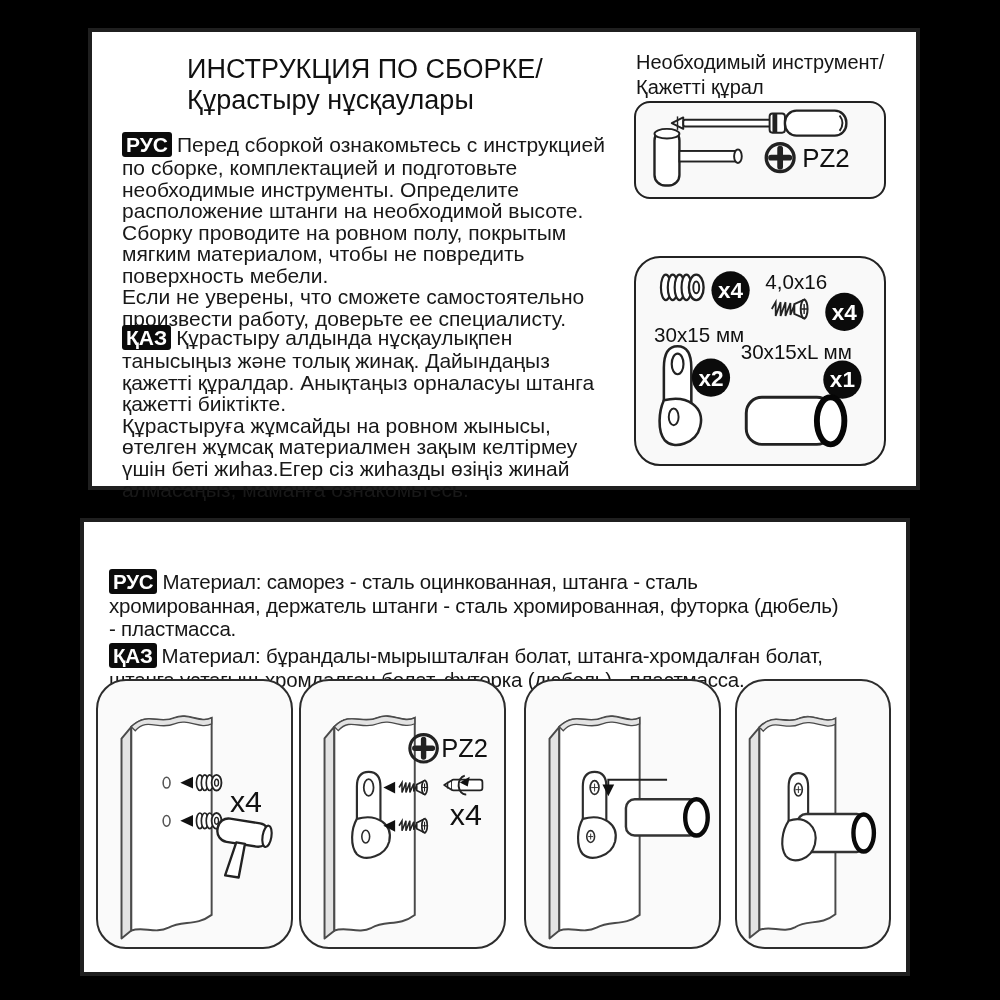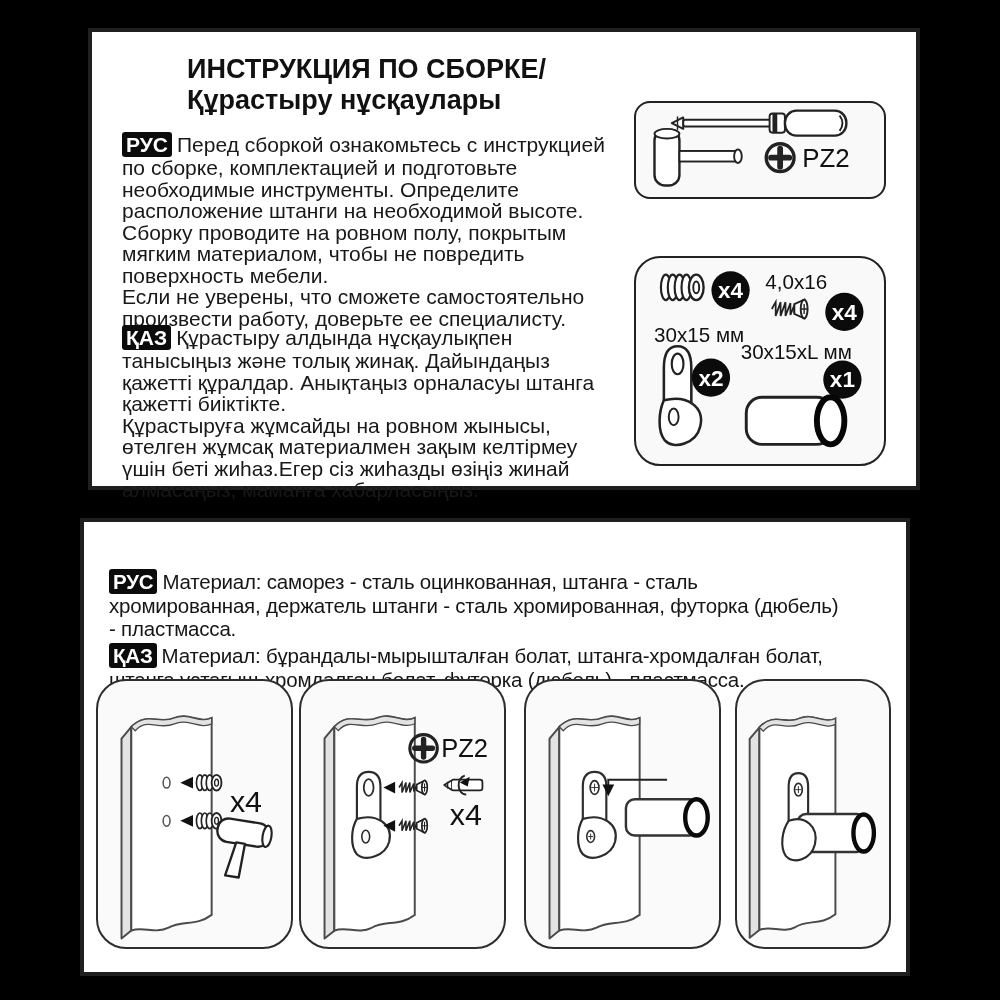--- a/index.html
+++ b/index.html
@@ -7,21 +7,21 @@
     width:1000px;height:1000px;position:relative;
     background:#000;overflow:hidden;
     font-family:"Liberation Sans", sans-serif;color:#1b1b1b;
   }
   .panel{position:absolute;background:#fff;border:4px solid #1f1f1f;box-sizing:border-box;}
   #top-panel{left:88px;top:28px;width:832px;height:462px;}
   #bottom-panel{left:80px;top:518px;width:830px;height:458px;}
 
   .doc-title{
     position:absolute;left:95px;top:22px;
-    font-size:27px;font-weight:700;line-height:31px;color:#111;
+    font-size:27px;font-weight:400;line-height:31px;color:#111;
     white-space:pre-line;
   }
   .para{position:absolute;left:30px;width:528px;font-size:21px;line-height:21.5px;color:#181818;}
   .para .body-text{white-space:pre-line;}
   #rus-para{top:79px;}
   #kaz-para{top:272px;}
   .lang-badge{
     display:inline-block;background:#0b0b0b;color:#fff;font-weight:700;
     padding:0 4px;border-radius:3px;line-height:25px;margin-right:5px;
   }
@@ -73,22 +73,24 @@
 Если не уверены, что сможете самостоятельно
 произвести работу, доверьте ее специалисту.</span></p>
 
   <p class="para" id="kaz-para"><span class="lang-badge">ҚАЗ</span><span class="body-text">Құрастыру алдында нұсқаулықпен
 танысыңыз және толық жинақ. Дайындаңыз
 қажетті құралдар. Анықтаңыз орналасуы штанга
 қажетті биіктікте.
 Құрастыруға жұмсайды на ровном жынысы,
 өтелген жұмсақ материалмен зақым келтірмеу
 үшін беті жиһаз.Егер сіз жиһазды өзіңіз жинай
-алмасаңыз, маманға хабарласыңыз.</span></p>
-
+алмасаңыз, маманға ознакомьтесь.</span></p>
+
+  <div class="side-label" id="tools-label">Необходимый инструмент/
+Қажетті құрал</div>
 
   <div class="illus-box" id="tools-box">
     <svg viewBox="0 0 252 98">
       <g>
         <path d="M34,21 l12,-6 v12 Z" fill="#fff" stroke="#222" stroke-width="2" stroke-linejoin="round"></path>
         <path d="M40,14 v14" stroke="#222" stroke-width="1.5"></path>
         <rect x="46" y="17.5" width="92" height="7" rx="2" fill="#fff" stroke="#222" stroke-width="2"></rect>
         <rect x="136" y="11" width="16" height="20" rx="3" fill="#fff" stroke="#222" stroke-width="2"></rect>
         <rect x="139" y="11" width="5" height="20" fill="#222"></rect>
         <rect x="152" y="8" width="64" height="26" rx="12" fill="#fff" stroke="#222" stroke-width="2.5"></rect>

